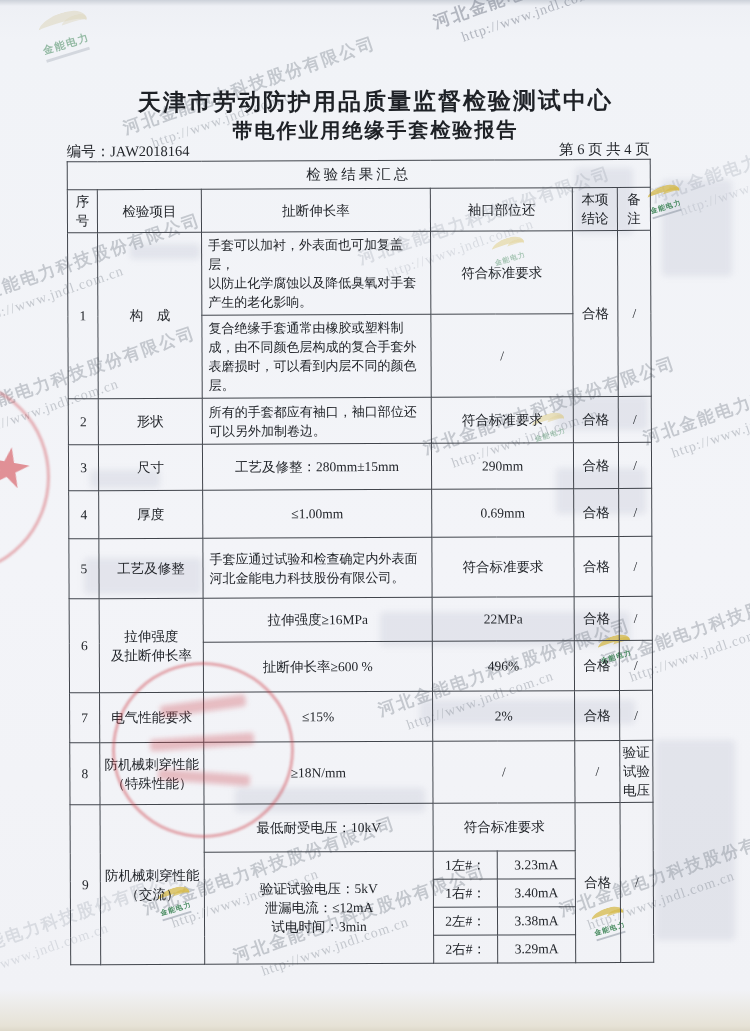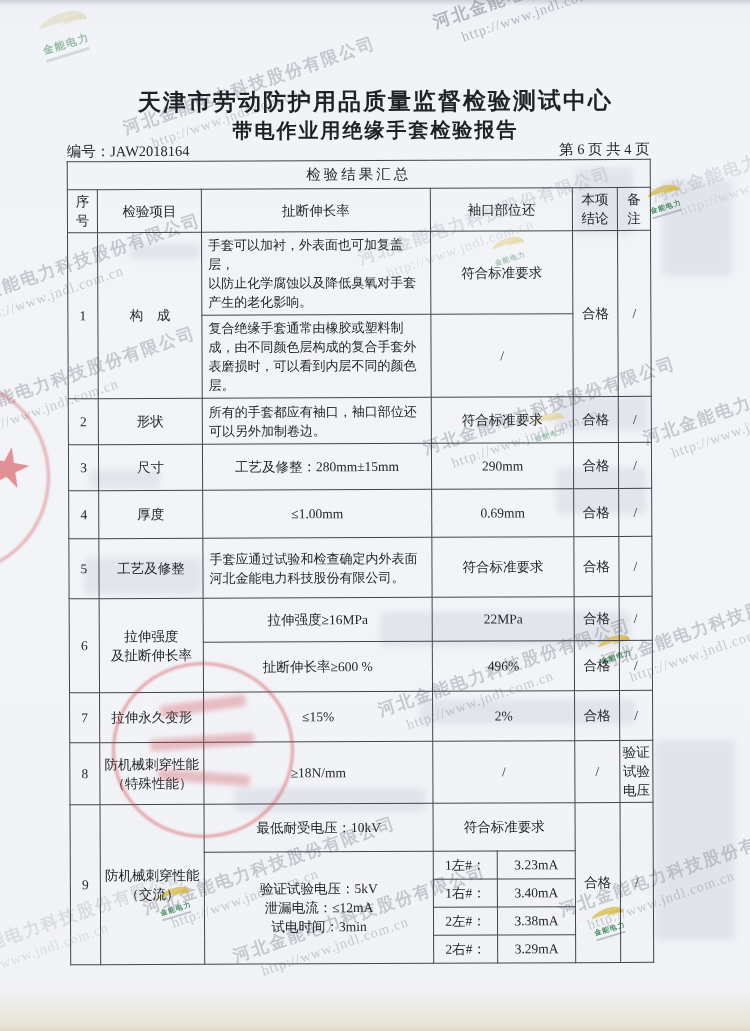--- a/index.html
+++ b/index.html
@@ -293,21 +293,21 @@
       </tr>
       <tr style="height:50px">
         <td class="std-c">扯断伸长率≥600 %</td>
         <td colspan="2">496%</td>
         <td class="concl">合格</td>
         <td class="remark">/</td>
       </tr>
 
       <tr style="height:50px">
         <td>7</td>
-        <td>拉伸永久变形</td>
+        <td>电气性能要求</td>
         <td class="std-c">≤15%</td>
         <td colspan="2">2%</td>
         <td class="concl">合格</td>
         <td class="remark">/</td>
       </tr>
 
       <tr style="height:62px">
         <td>8</td>
         <td>防机械刺穿性能
 （特殊性能）</td>

